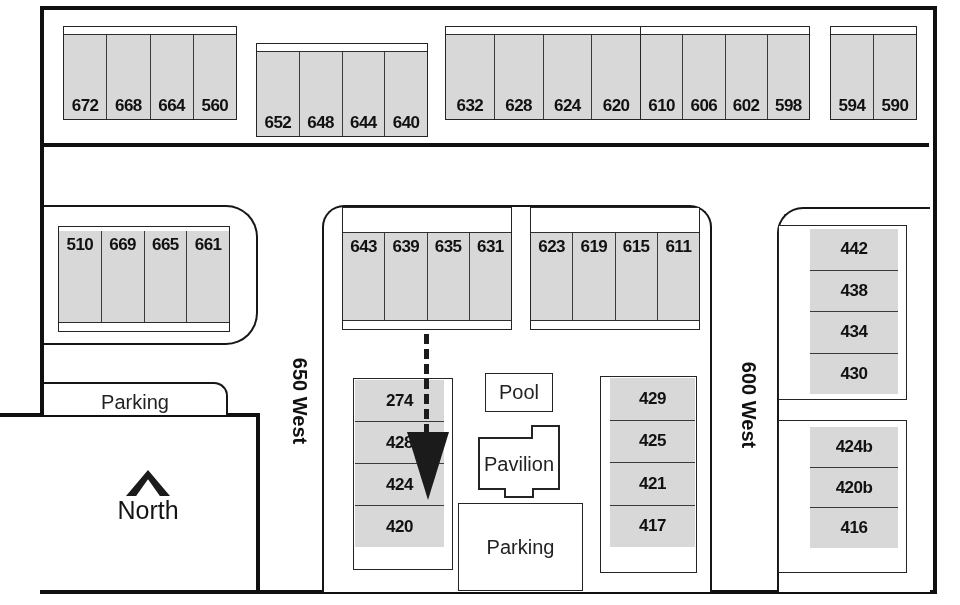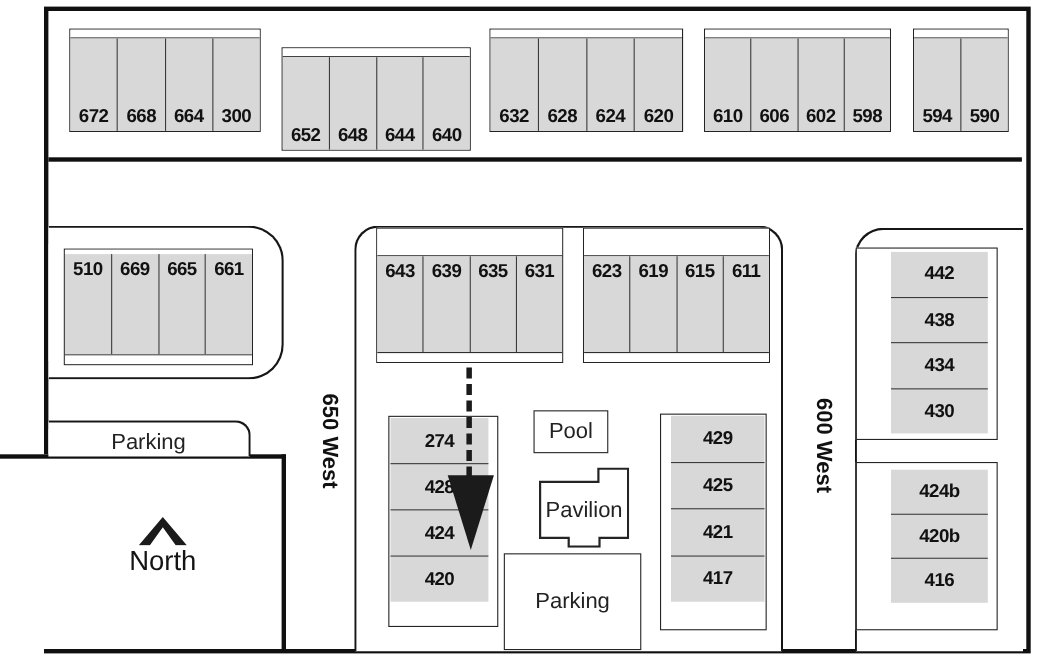--- a/index.html
+++ b/index.html
@@ -56,21 +56,21 @@
       <div class="uh">
           <span class="num-b">672</span>
         </div>
       <div class="uh">
           <span class="num-b">668</span>
         </div>
       <div class="uh">
           <span class="num-b">664</span>
         </div>
       <div class="uh">
-          <span class="num-b">300</span>
+          <span class="num-b">560</span>
         </div>
     </div>
   </div>
 
   <div class="abs bldg" style="left:256px;top:26px;width:172px;height:94px;margin-top:17px;">
     <div class="hdr" style="height:7px;"></div>
     <div class="units-h">
       <div class="uh">
           <span class="num-b">652</span>
         </div>
@@ -79,21 +79,21 @@
         </div>
       <div class="uh">
           <span class="num-b">644</span>
         </div>
       <div class="uh">
           <span class="num-b">640</span>
         </div>
     </div>
   </div>
 
-  <div class="abs bldg" style="left:445px;top:26px;width:176px;height:94px;">
+  <div class="abs bldg" style="left:445px;top:26px;width:196px;height:94px;">
     <div class="hdr" style="height:7px;"></div>
     <div class="units-h">
       <div class="uh">
           <span class="num-b">632</span>
         </div>
       <div class="uh">
           <span class="num-b">628</span>
         </div>
       <div class="uh">
           <span class="num-b">624</span>
@@ -224,21 +224,21 @@
       <div class="uv">424b</div>
       <div class="uv">420b</div>
       <div class="uv">416</div>
     </div>
   </div>
 
   <div class="abs amenity" style="left:485px;top:373px;width:68px;height:39px;">
     <span class="lbl">Pool</span>
   </div>
 
-  <div class="abs" style="left:478px;top:425px;width:82px;height:73px;margin-left:12px;">
+  <div class="abs" style="left:478px;top:425px;width:82px;height:73px;">
     <svg width="82" height="73" viewBox="0 0 82 73" style="position:absolute;left:0;top:0;">
       <polygon points="1,13 54,13 54,1 81,1 81,64 55,64 55,72 27,72 27,64 1,64" fill="#ffffff" stroke="#242424" stroke-width="2"></polygon>
     </svg>
     <div class="abs lbl" style="left:0;right:0;top:28px;">Pavilion</div>
   </div>
 
   <div class="abs amenity" style="left:458px;top:503px;width:125px;height:88px;">
     <span class="lbl">Parking</span>
   </div>
 

